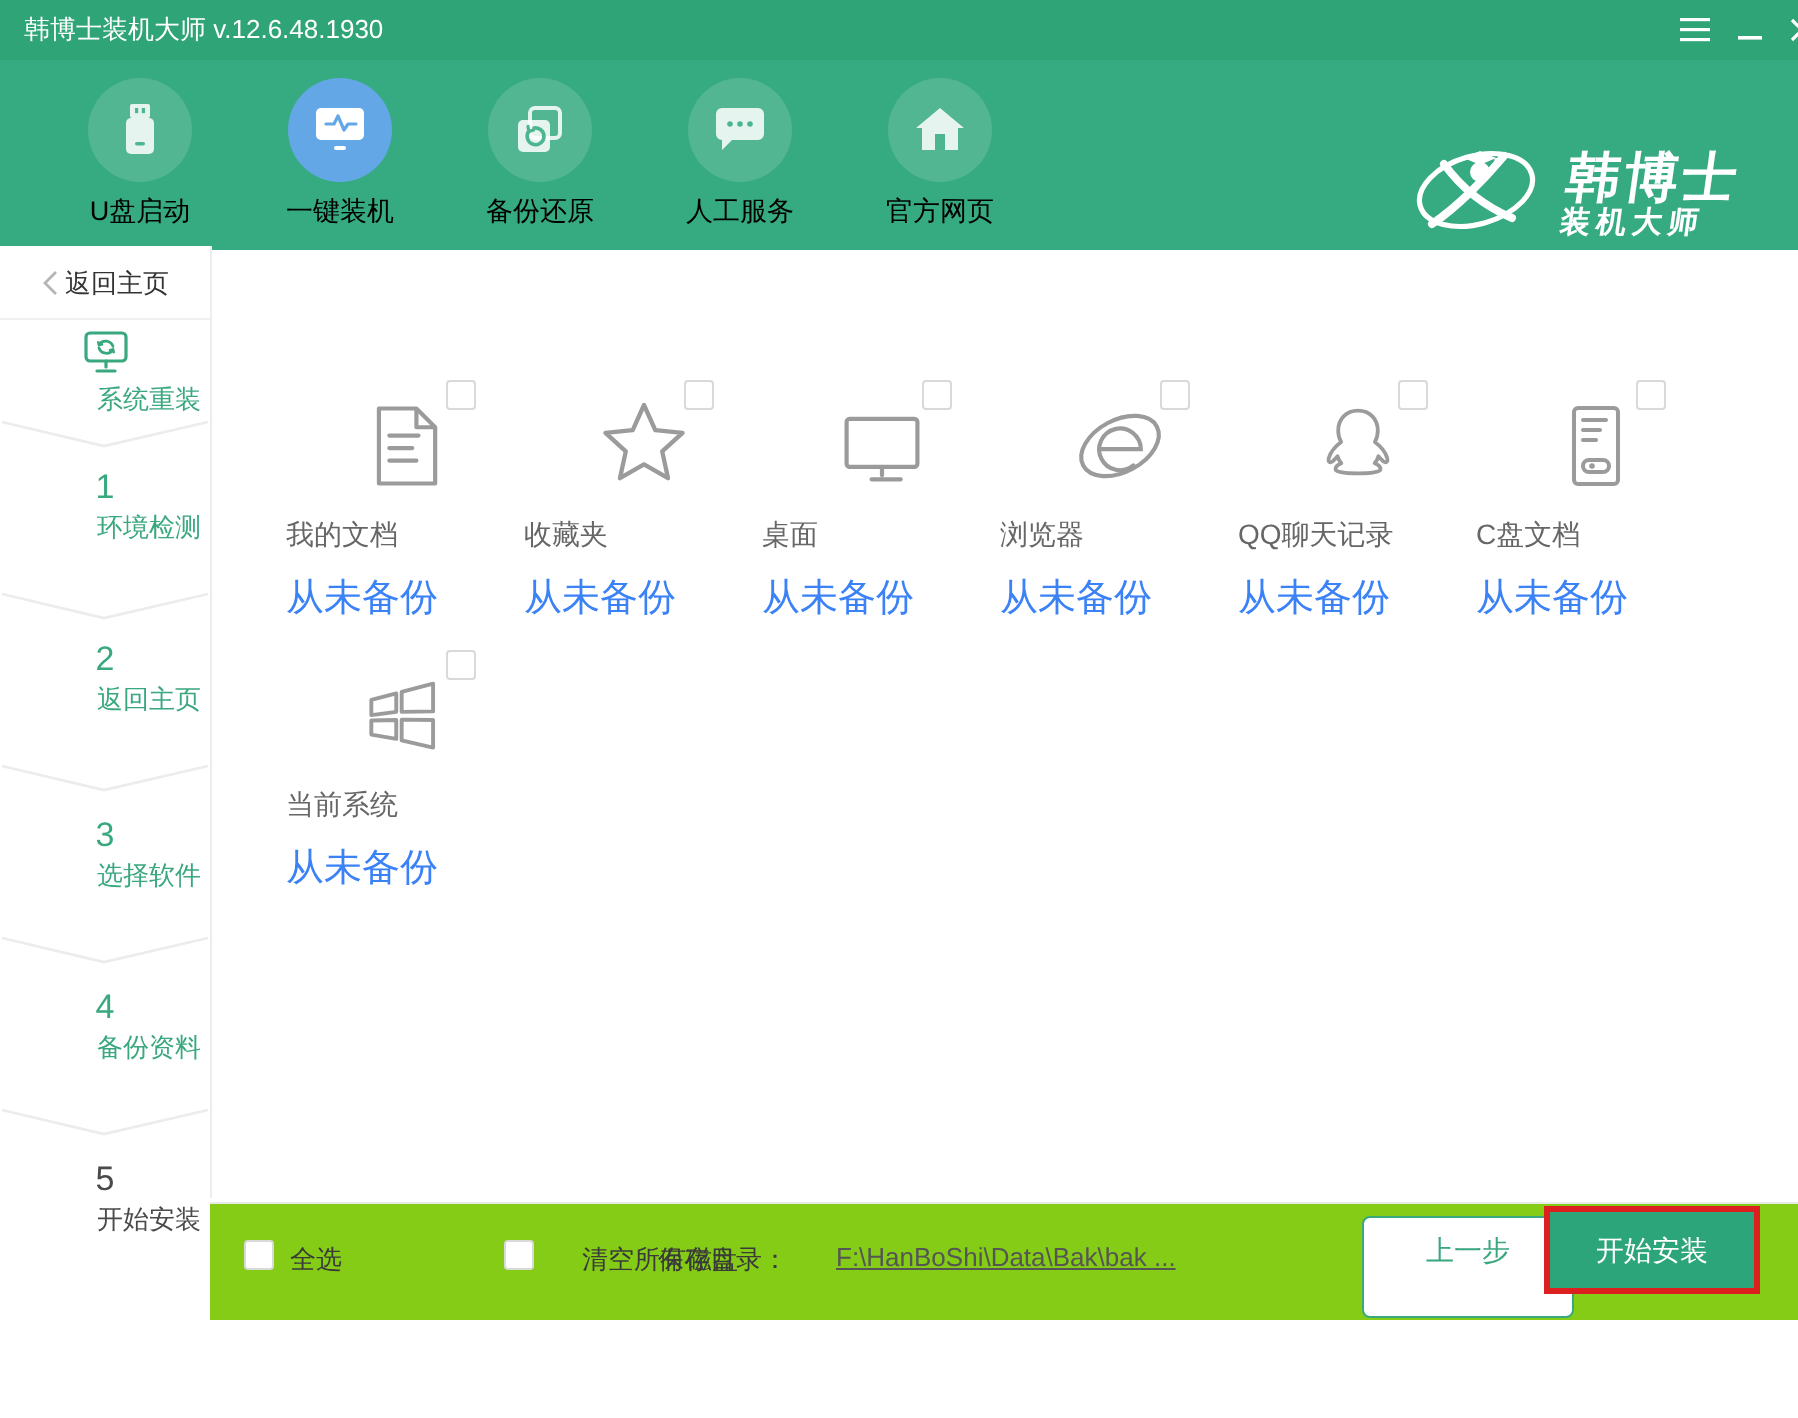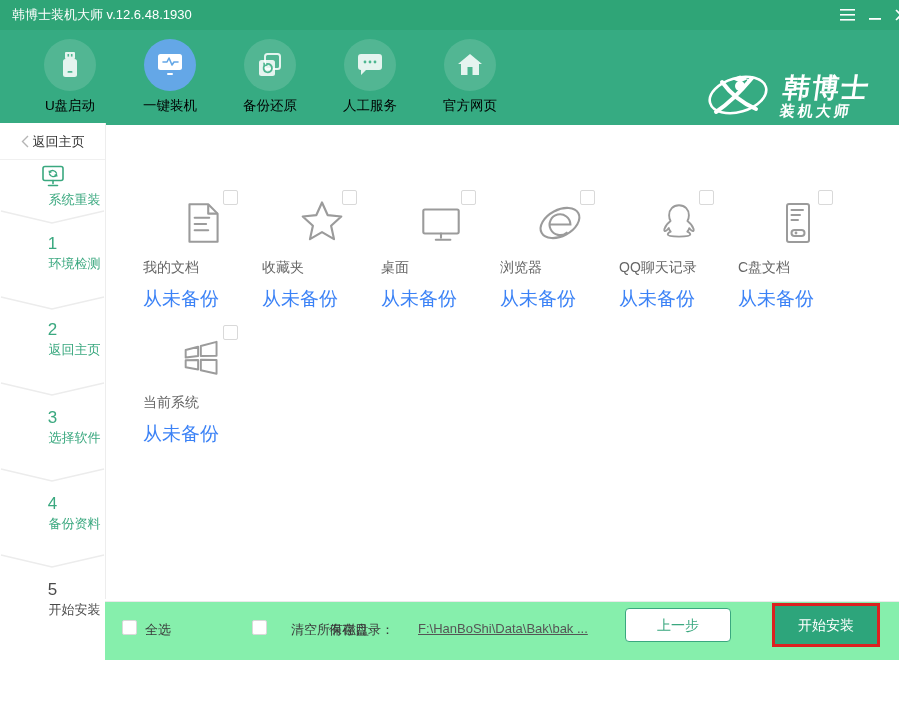--- a/index.html
+++ b/index.html
@@ -44,26 +44,26 @@
   .grid-row{position:absolute;left:143px;display:flex;}
   .cell{position:relative;width:119px;text-align:left;cursor:pointer;}
   .icon-box{height:58px;display:flex;align-items:flex-end;justify-content:center;}
   .cell .cb{position:absolute;top:0;right:24px;}
   .cb{width:13px;height:13px;border:1px solid #d9d9d9;border-radius:2px;background:#fff;display:inline-block;cursor:pointer;}
   .cell-label{margin-top:11px;font-size:14px;color:#666;}
   .cell-status{margin-top:9px;font-size:19px;color:#3b82f6;}
 
   
   .footer-sep{position:absolute;left:105px;top:601px;width:794px;height:1px;background:#eaeaea;}
-  .footer{position:absolute;left:105px;top:602px;width:794px;height:58px;background:#86efac;font-size:13px;color:#3a3a3a;text-decoration:underline;}
+  .footer{position:absolute;left:105px;top:602px;width:794px;height:58px;background:#84cc16;font-size:13px;color:#3a3a3a;text-decoration:underline;}
   .f-abs{position:absolute;top:18px;}
   .cb1{left:17px;} .lbl1{left:40px;top:19px;} .cb2{left:147px;} .lbl2{left:186px;top:19px;}
   .savelbl{left:224px;top:19px;}
   .savelink{left:313px;top:19px;color:#555;text-decoration:underline;cursor:pointer;}
-  .btn-prev{position:absolute;left:520px;top:6px;width:106px;height:34px;box-sizing:border-box;
+  .btn-prev{position:absolute;left:576px;top:6px;width:106px;height:51px;box-sizing:border-box;
             border:1px solid #3aa87f;border-radius:4px;background:#fff;color:#3aa87f;
             font-size:14px;line-height:32px;text-align:center;cursor:pointer;}
   .start-wrap{position:absolute;left:667px;top:1px;width:108px;height:44px;box-sizing:border-box;
               border:3px solid #dc2020;}
   .btn-start{width:100%;height:100%;background:#2da57b;color:#fff;font-size:14px;
              line-height:38px;text-align:center;cursor:pointer;}
 </style>
 </head>
 <body>
 

